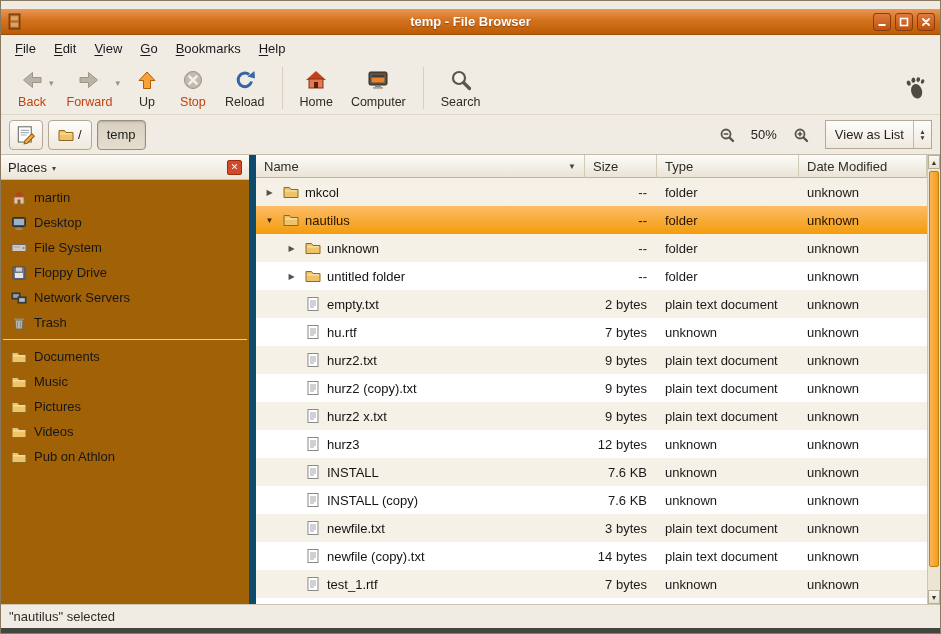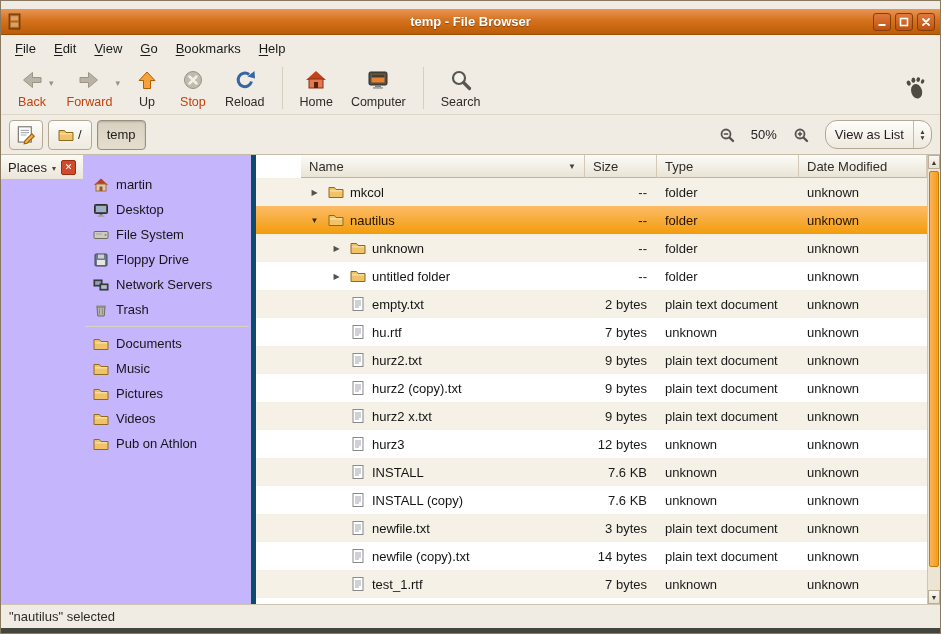--- a/index.html
+++ b/index.html
@@ -80,61 +80,61 @@
     border-color: #9A8F7A;
     box-shadow: inset 0 1px 2px rgba(0,0,0,.18);
     font-weight: normal;
   }
   .ic20 { width: 20px; height: 20px; }
   .ic16 { width: 16px; height: 16px; flex: 0 0 16px; }
   .flat-btn { width: 26px; height: 26px; display: flex; align-items: center; justify-content: center; border-radius: 3px; }
   .zoom-label { width: 38px; text-align: center; color: #222; }
   .spacer { flex: 1; }
   .combo {
-    height: 29px; border: 1px solid #B3A893; border-radius: 12px;
+    height: 29px; border: 1px solid #B3A893; border-radius: 0;
     background: linear-gradient(#FEFDFB,#EFE9DD);
     display: flex; align-items: center; padding-left: 9px; margin-left: 6px;
   }
   .combo-label { padding-right: 9px; color: #222; }
   .combo-sep { width: 1px; height: 27px; background: #C4BAA6; }
   .combo-arrows {
     width: 17px; display: flex; flex-direction: column; align-items: center; justify-content: center;
     font-size: 6.5px; line-height: 6px; color: #3E3B35;
   }
   
   .main { flex: 1; display: flex; min-height: 0; background: #fff; }
   
-  .sidebar { flex: 0 0 255px; border-right: 5px solid #0c4a6e; display: flex; flex-direction: row; background: #c4b5fd; }
+  .sidebar { flex: 0 0 255px; border-right: 7px solid #0c4a6e; display: flex; flex-direction: column; background: #a16207; }
   .sidebar-header {
     flex: 0 0 25px; height: 25px;
     background: linear-gradient(#FBFAF6,#ECE6D8);
     border-bottom: 1px solid #C8BFAC;
     display: flex; align-items: center; gap: 5px; padding: 0 7px; color: #1e1e1e;
   }
   .sb-caret { font-size: 8px; color: #4a473f; margin-top: 2px; }
   .sb-close {
     margin-left: auto; width: 15px; height: 15px;
     background: #D14A2A; border: 1px solid #992E11; border-radius: 2px;
     color: #fff; font-size: 9px; display: flex; align-items: center; justify-content: center;
   }
-  .sb-list { flex: 1; padding-top: 17px; overflow: hidden; }
+  .sb-list { flex: 1; padding-top: 5px; overflow: hidden; }
   .sb-item { height: 25px; display: flex; align-items: center; gap: 7px; padding: 0 10px; color: #161616; white-space: nowrap; }
   .sb-sep { border-top: 1px solid #D9D1C0; margin: 4px 2px; }
   
   .filearea { flex: 1; position: relative; display: flex; flex-direction: column; min-width: 0; background: #fff; }
   .list-head { display: flex; flex: 0 0 23px; height: 23px; margin-right: 13px; }
   .hcell {
     background: linear-gradient(#FCFBF8,#EAE4D6);
     border-right: 1px solid #D2C9B7;
     border-bottom: 1px solid #BFB5A0;
     display: flex; align-items: center; padding: 0 8px; color: #2e2c28; white-space: nowrap;
   }
   .hcell.c-size { text-align: left; padding-left: 8px; }
   .hcell .sort { margin-left: auto; font-size: 8px; color: #44413a; }
-  .c-name { flex: 1 1 auto; min-width: 0; margin-left: 45px; }
+  .c-name { flex: 1 1 auto; min-width: 0; }
   .c-size { flex: 0 0 72px; }
   .c-type { flex: 0 0 142px; }
   .c-date { flex: 0 0 128px; }
   .rows { flex: 1; overflow: hidden; margin-right: 13px; background: #fff; }
   .row { height: 28px; display: flex; align-items: center; }
   .rows .row:nth-child(odd) { background: #F6F1E6; }
   .row.sel { background: linear-gradient(#FCBC67,#F39C0C); }
   .cell { overflow: hidden; white-space: nowrap; color: #1a1a1a; }
   .row .c-name { display: flex; align-items: center; gap: 6px; padding-left: 6px; }
   .row.lvl1 .c-name { padding-left: 28px; }

